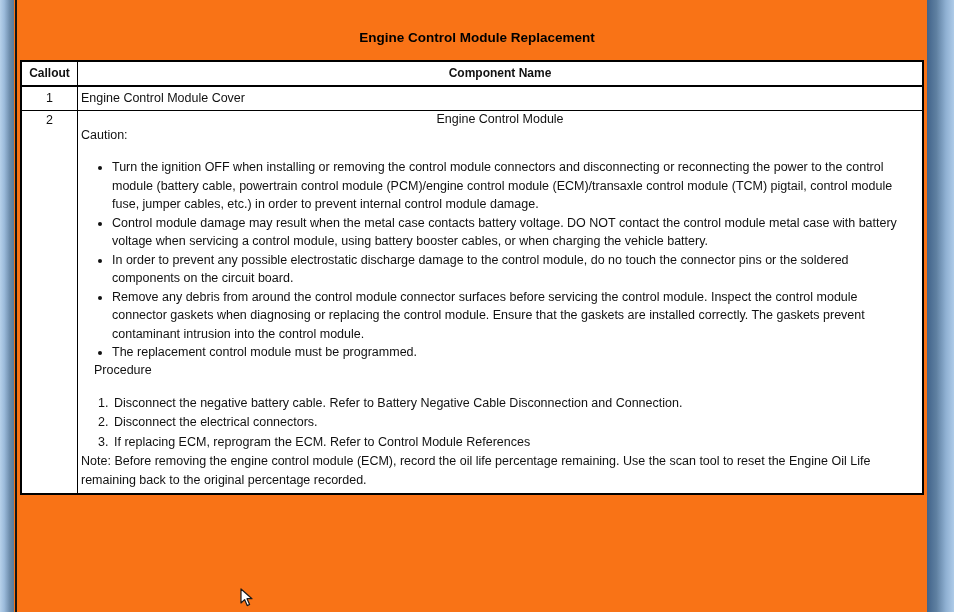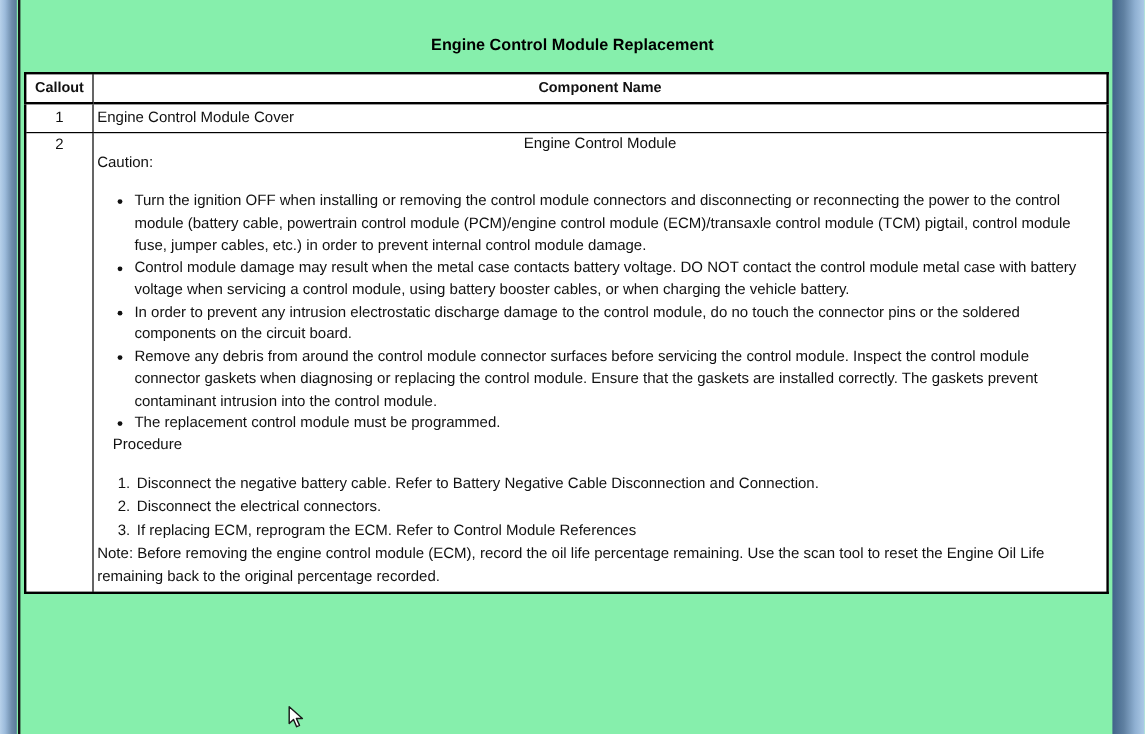--- a/index.html
+++ b/index.html
@@ -1,19 +1,19 @@
 <!DOCTYPE html>
 <html><head>
 <meta charset="utf-8">
 <style>
   html,body{margin:0;padding:0;background:#ffffff;}
   .screen{
     position:relative;
     width:954px;height:612px;
-    background:#86efac;
+    background:#f97316;
     overflow:hidden;
     font-family:"Liberation Sans","DejaVu Sans",sans-serif;
     color:#111;
   }
   
   .frame-strip{position:absolute;top:0;height:100%;}
   .frame-strip.left{
     left:0;width:14px;
     background:linear-gradient(to right,#b7d1ea 0%,#9cbbdb 30%,#6d8cab 70%,#5a7a99 100%);
   }
@@ -101,21 +101,21 @@
         <td>Engine Control Module Cover</td>
       </tr>
       <tr>
         <td class="callout-cell">2</td>
         <td class="rich">
           <p class="comp-name">Engine Control Module</p>
           <p class="bold-label">Caution:</p>
           <ul class="cautions">
             <li>Turn the ignition OFF when installing or removing the control module connectors and disconnecting or reconnecting the power to the control module (battery cable, powertrain control module (PCM)/engine control module (ECM)/transaxle control module (TCM) pigtail, control module fuse, jumper cables, etc.) in order to prevent internal control module damage.</li>
             <li>Control module damage may result when the metal case contacts battery voltage. DO NOT contact the control module metal case with battery voltage when servicing a control module, using battery booster cables, or when charging the vehicle battery.</li>
-            <li>In order to prevent any intrusion electrostatic discharge damage to the control module, do no touch the connector pins or the soldered components on the circuit board.</li>
+            <li>In order to prevent any possible electrostatic discharge damage to the control module, do no touch the connector pins or the soldered components on the circuit board.</li>
             <li>Remove any debris from around the control module connector surfaces before servicing the control module. Inspect the control module connector gaskets when diagnosing or replacing the control module. Ensure that the gaskets are installed correctly. The gaskets prevent contaminant intrusion into the control module.</li>
             <li>The replacement control module must be programmed.</li>
           </ul>
           <p class="bold-label indented">Procedure</p>
           <ol class="steps">
             <li>Disconnect the negative battery cable. Refer to Battery Negative Cable Disconnection and Connection.</li>
             <li>Disconnect the electrical connectors.</li>
             <li>If replacing ECM, reprogram the ECM. Refer to Control Module References</li>
           </ol>
           <p class="note">

